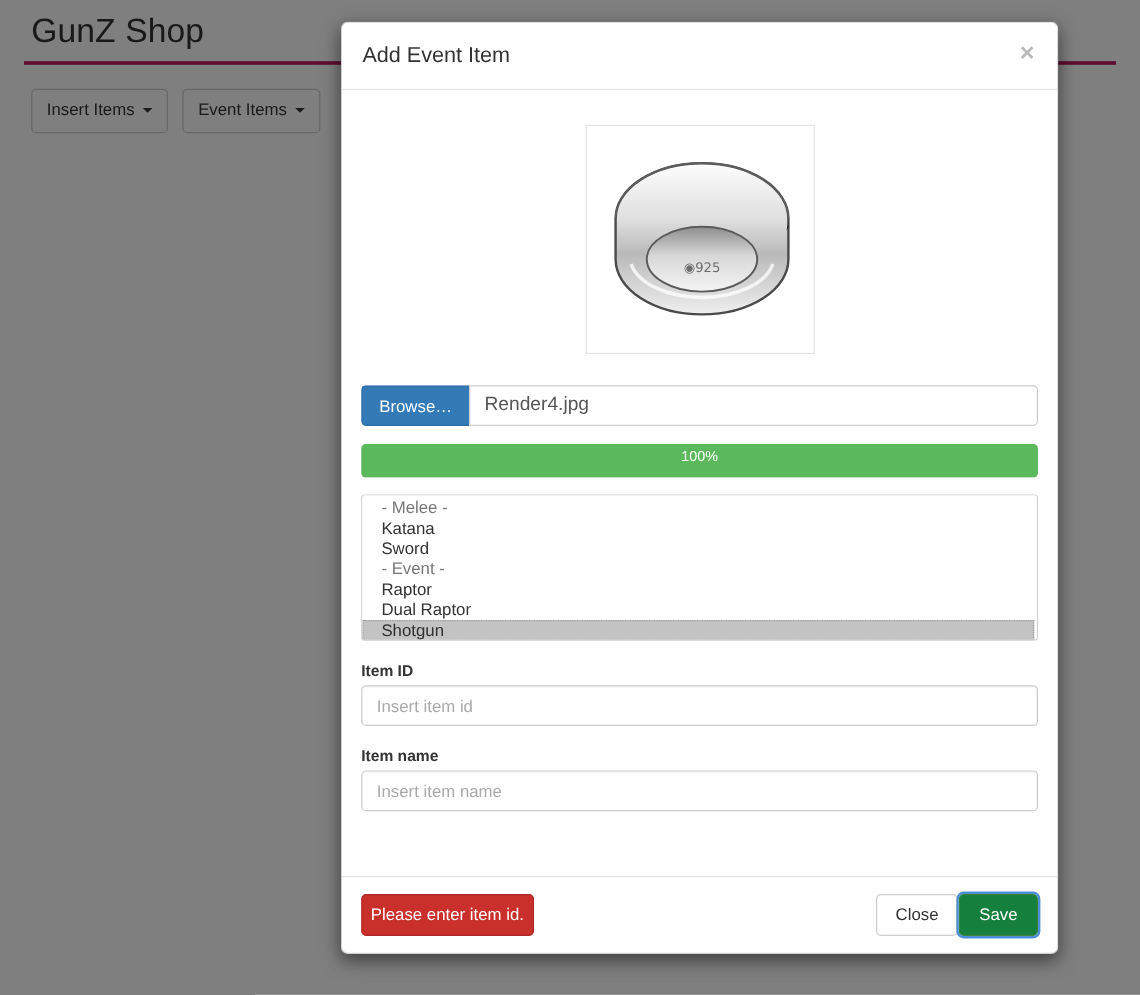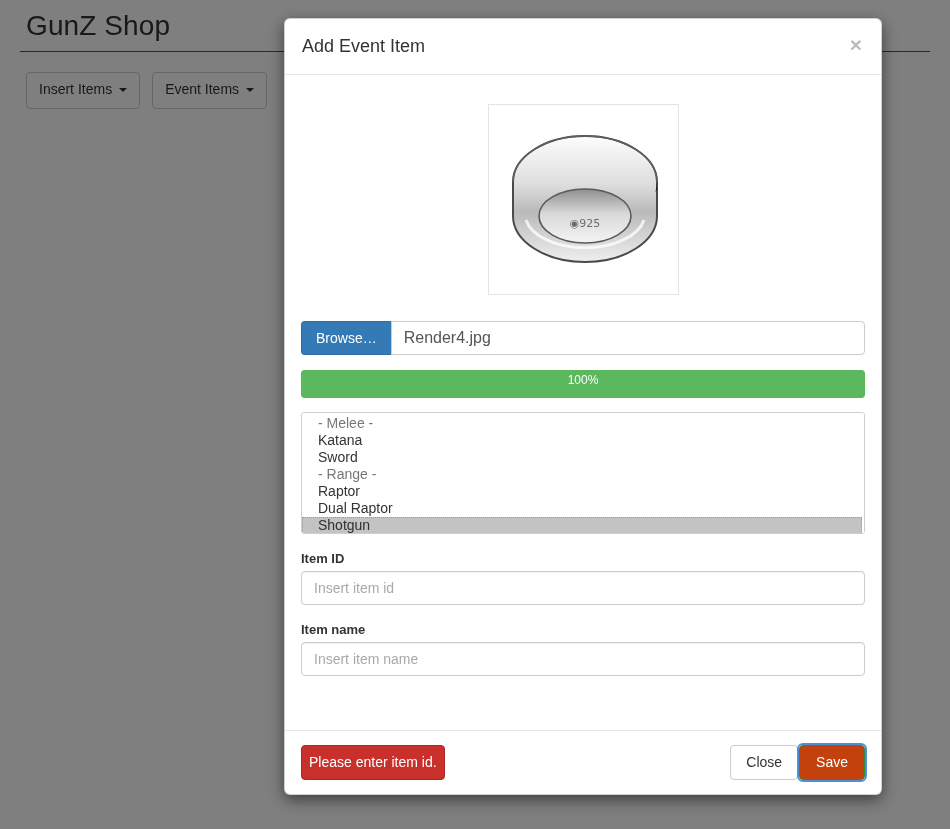--- a/index.html
+++ b/index.html
@@ -17,21 +17,21 @@
     background: #ffffff;
     padding: 0 20px;
   }
   .page-header {
     margin: 0;
     padding: 10px 0 9px 6px;
     font-size: 28px;
     font-weight: normal;
     color: #333333;
     letter-spacing: 0.1px;
-    border-bottom: 1px solid #be185d;
+    border-bottom: 3px solid #be185d;
   }
   .btn-toolbar {
     padding: 20px 0 0 6px;
     display: flex;
     gap: 12px;
   }
   .btn-dd {
     background: #ffffff;
     border: 1px solid #cccccc;
     border-radius: 4px;
@@ -253,21 +253,21 @@
     color: #ffffff;
   }
   .footer-right { display: flex; gap: 1px; }
   .btn-default {
     background: #ffffff;
     border: 1px solid #cccccc;
     color: #333333;
     padding: 7px 15px;
   }
   .btn-success {
-    background: #c2410c;
+    background: #15803d;
     border: 1px solid #398439;
     color: #ffffff;
     padding: 7px 16px;
     outline: 2px solid #4a90d9;
     outline-offset: 0px;
   }
 </style>
 </head>
 <body>
 
@@ -350,21 +350,21 @@
     </div>
 
     <div class="progress">
       <div class="progress-bar" style="width: 100%; background: rgb(92, 184, 92);">100%</div>
     </div>
 
     <div class="listbox" id="listbox">
         <div class="list-opt group">- Melee -</div>
         <div class="list-opt">Katana</div>
         <div class="list-opt">Sword</div>
-        <div class="list-opt group">- Range -</div>
+        <div class="list-opt group">- Event -</div>
         <div class="list-opt">Raptor</div>
         <div class="list-opt">Dual Raptor</div>
         <div class="list-opt selected">Shotgun</div>
       </div>
 
     <div class="form-group">
       <label class="form-label">Item ID</label>
       <input class="form-control" type="text" placeholder="Insert item id" style="">
     </div>
 

